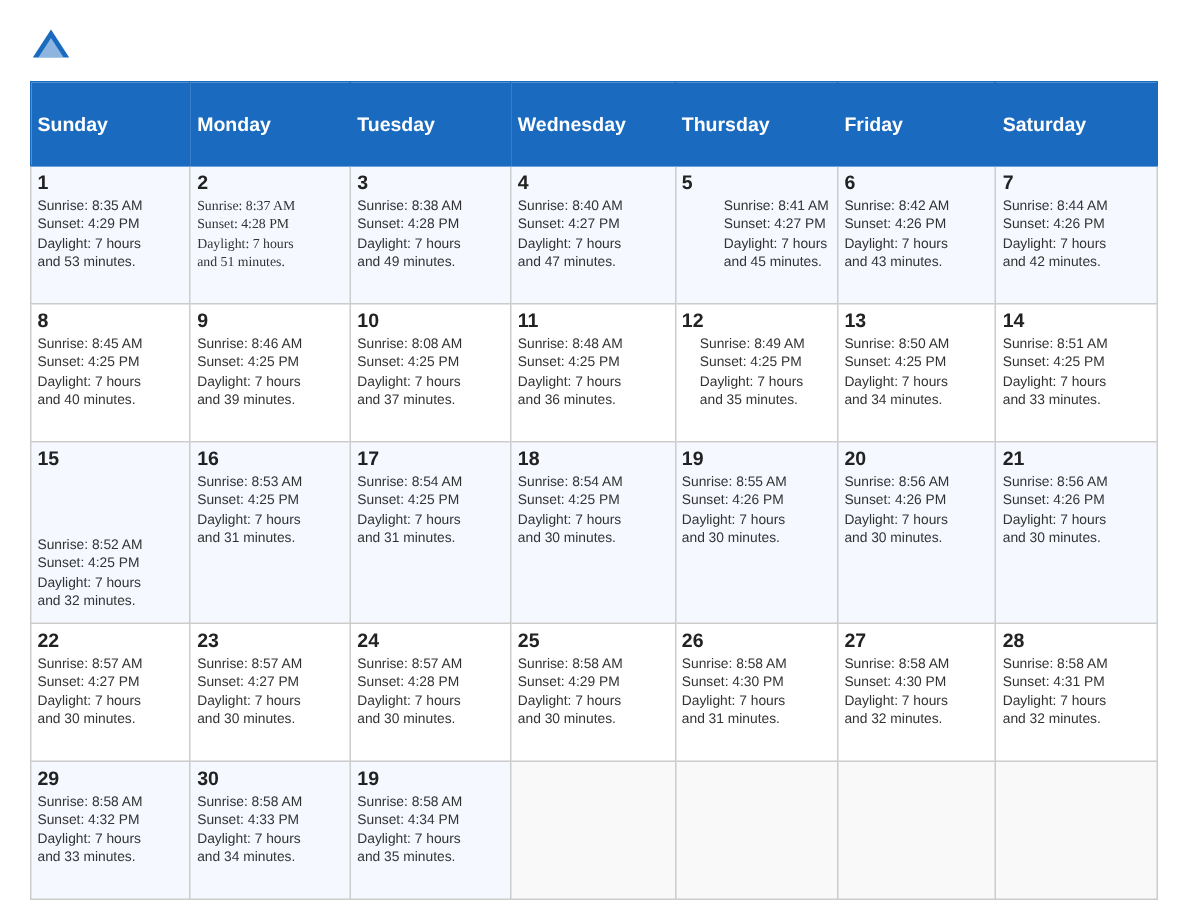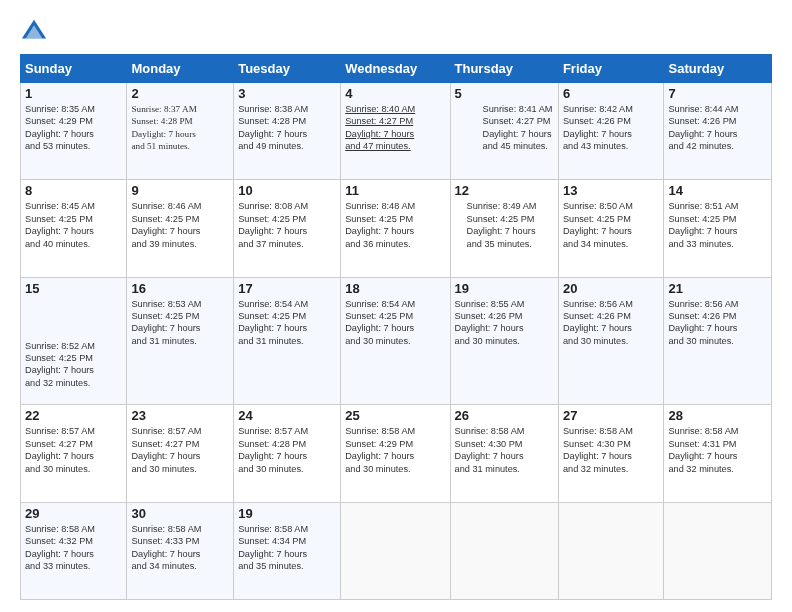--- a/index.html
+++ b/index.html
@@ -55,21 +55,21 @@
     .calendar {
       width: 100%;
       border-collapse: collapse;
       flex: 1;
     }
     .calendar thead tr th {
       background: #1a6bbf;
       color: #fff;
       font-size: 13px;
       font-weight: bold;
-      padding: 6px 4px;
+      padding: 20px 4px;
       text-align: left;
       border: 1px solid #1a6bbf;
     }
     .calendar tbody tr td {
       vertical-align: top;
       border: 1px solid #ccc;
       padding: 3px 4px;
       width: 113px;
       font-size: 9.5px;
       color: #333;
@@ -149,21 +149,21 @@
           </td>
           <td>
             <span class="day-number">3</span>
             <div class="cell-text" style="white-space: pre-line;">Sunrise: 8:38 AM
 Sunset: 4:28 PM
 Daylight: 7 hours
 and 49 minutes.</div>
           </td>
           <td>
             <span class="day-number">4</span>
-            <div class="cell-text" style="white-space: pre-line; text-decoration: underline;">Sunrise: 8:40 AM
+            <div class="cell-text" style="white-space: pre-line;">Sunrise: 8:40 AM
 Sunset: 4:27 PM
 Daylight: 7 hours
 and 47 minutes.</div>
           </td>
           <td>
             <span class="day-number">5</span>
             <div class="cell-text" style="white-space: pre-line; margin-left: 28px;">Sunrise: 8:41 AM
 Sunset: 4:27 PM
 Daylight: 7 hours
 and 45 minutes.</div>

